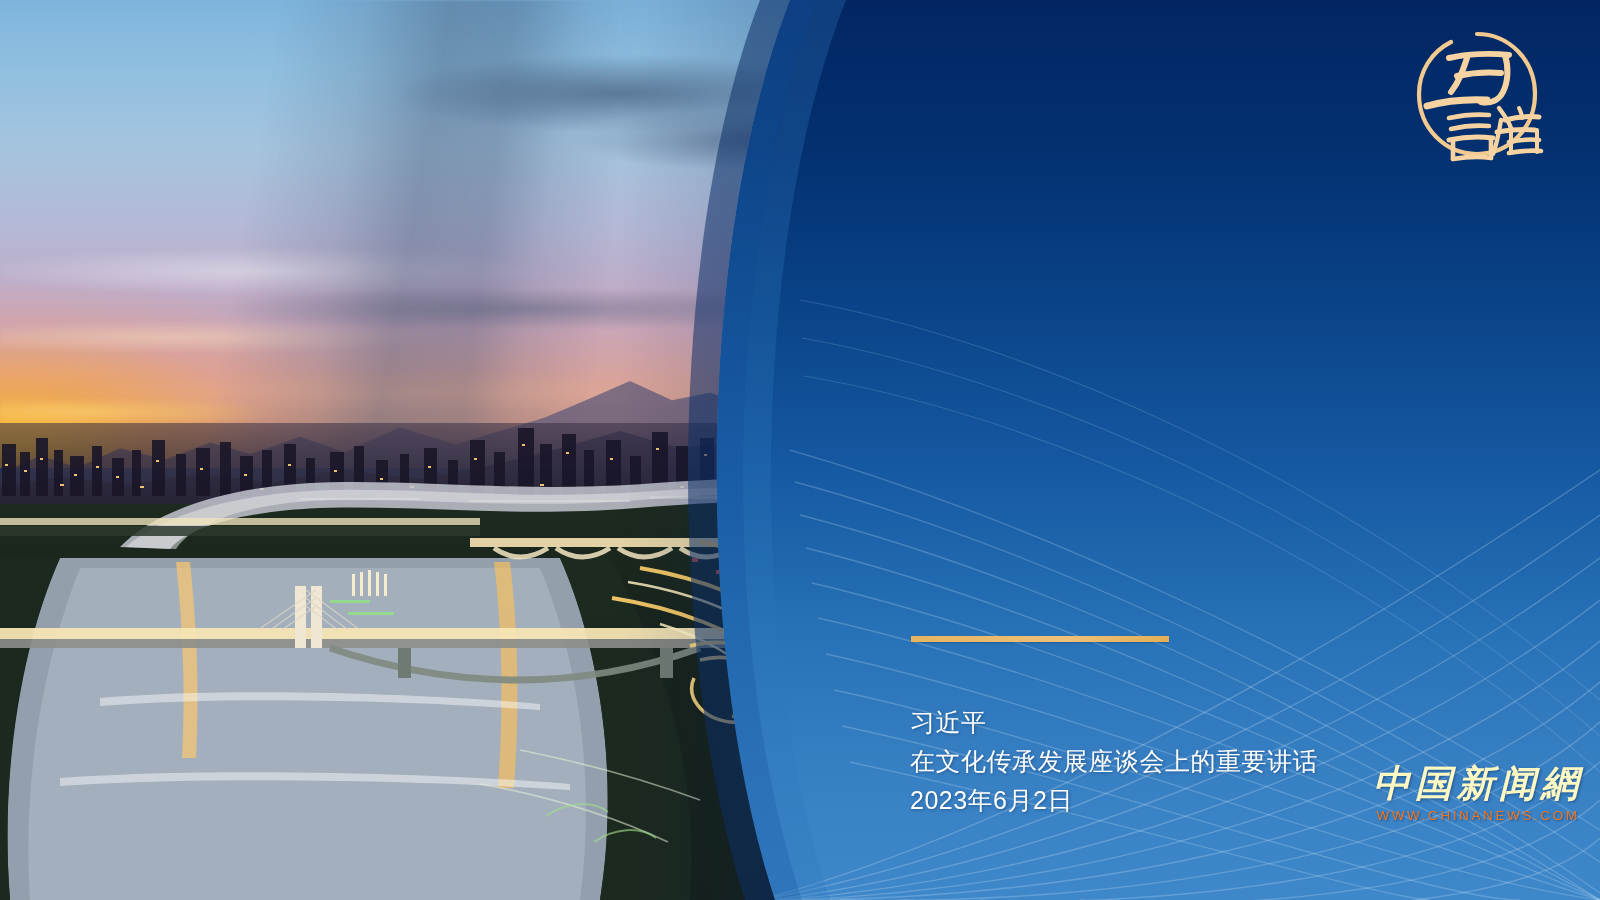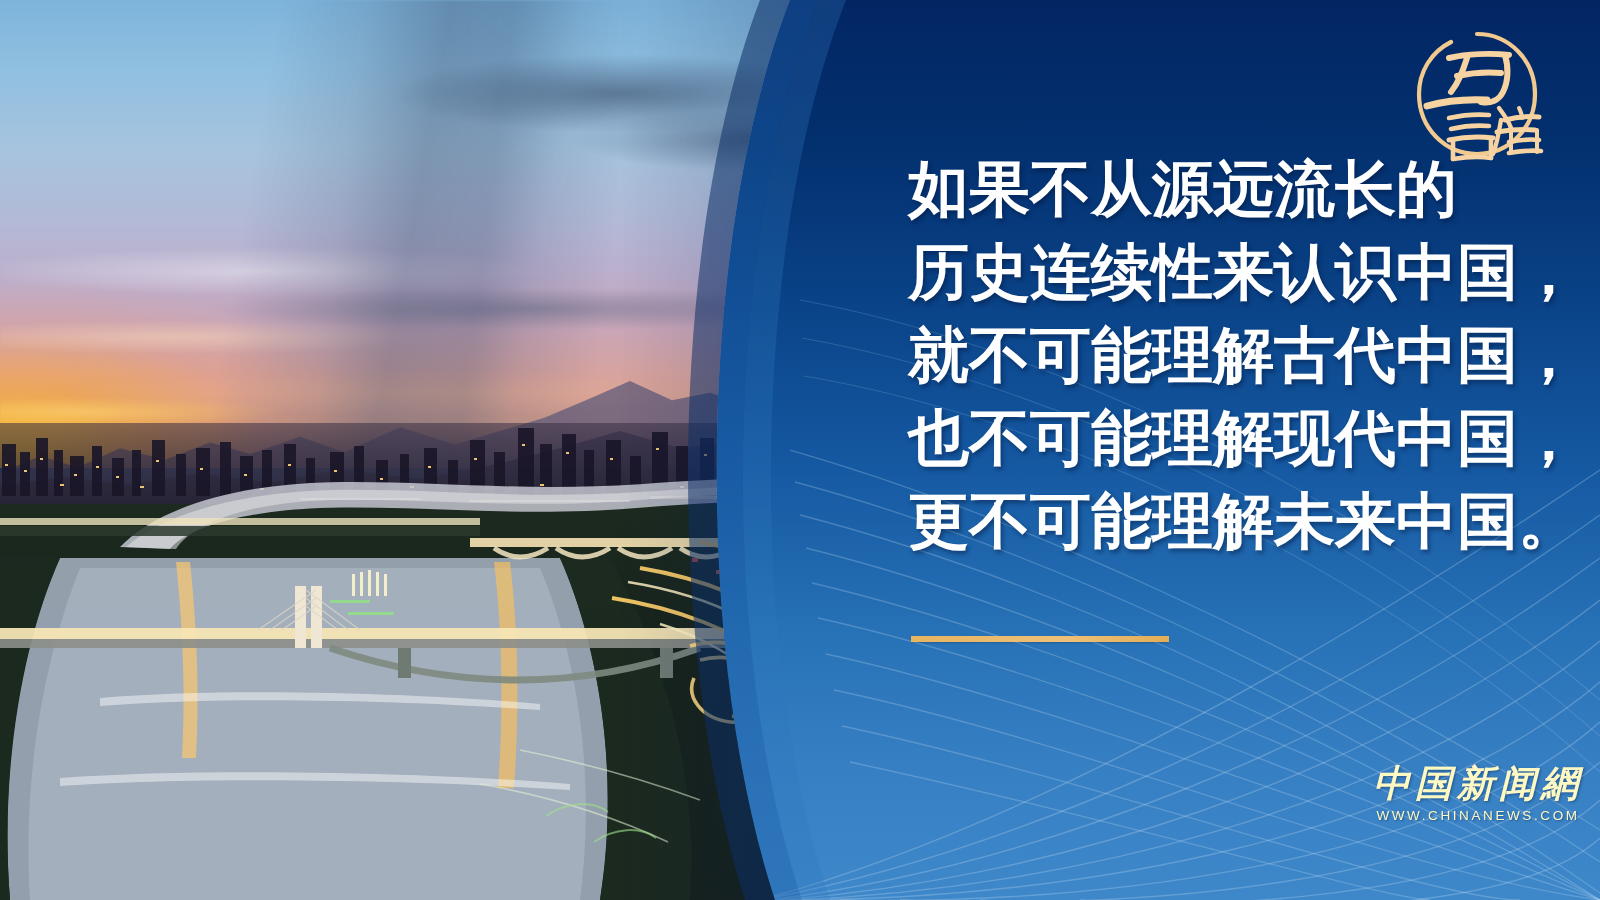--- a/index.html
+++ b/index.html
@@ -155,21 +155,21 @@
     color: #fef9c3;
     font-family: "Liberation Serif", "DejaVu Serif", serif;
     font-weight: bold;
     font-size: 37px;
     letter-spacing: 5px;
     font-style: italic;
     text-shadow: 1px 1px 3px rgba(2,20,55,0.4);
     line-height: 1.05;
   }
   .brand-url {
-    color: #fef9c3;
+    color: #f97316;
     font-size: 13.5px;
     letter-spacing: 2.6px;
     margin-top: 4px;
     text-shadow: 1px 1px 2px rgba(2,20,55,0.4);
   }
 </style>
 </head>
 <body>
 
 <div id="poster">
@@ -459,29 +459,27 @@
         <path d="M100,98 C112,95 124,94 134,95" stroke-width="5"></path>
         <path d="M104,120 C114,118 126,117 134,118" stroke-width="4.6"></path>
         <path d="M104,131 C116,129 128,128 136,129" stroke-width="4.6"></path>
         <path d="M106,108 C106,118 106,126 106,131" stroke-width="4"></path>
         <path d="M132,108 C132,118 132,125 132,130" stroke-width="4"></path>
         <path d="M114,86 C116,90 117,93 117,96" stroke-width="4"></path>
       </g>
     </svg>
   </div>
 
-  <div class="quote">
-    <div>如果不从源远流长的</div>
-    <div>历史连续性来认识中国，</div>
-    <div>就不可能理解古代中国，</div>
-    <div>也不可能理解现代中国，</div>
-    <div>更不可能理解未来中国。</div>
+
+  <div class="gold-rule"></div>
+
+  <div class="attrib">
+    <div>习近平</div>
+    <div>在文化传承发展座谈会上的重要讲话</div>
+    <div>2023年6月2日</div>
   </div>
-
-  <div class="gold-rule"></div>
-
 
   <div class="brand">
     <div class="brand-cn">中国新闻網</div>
     <div class="brand-url">WWW.CHINANEWS.COM</div>
   </div>
 
 </div>
 
 </body></html>

